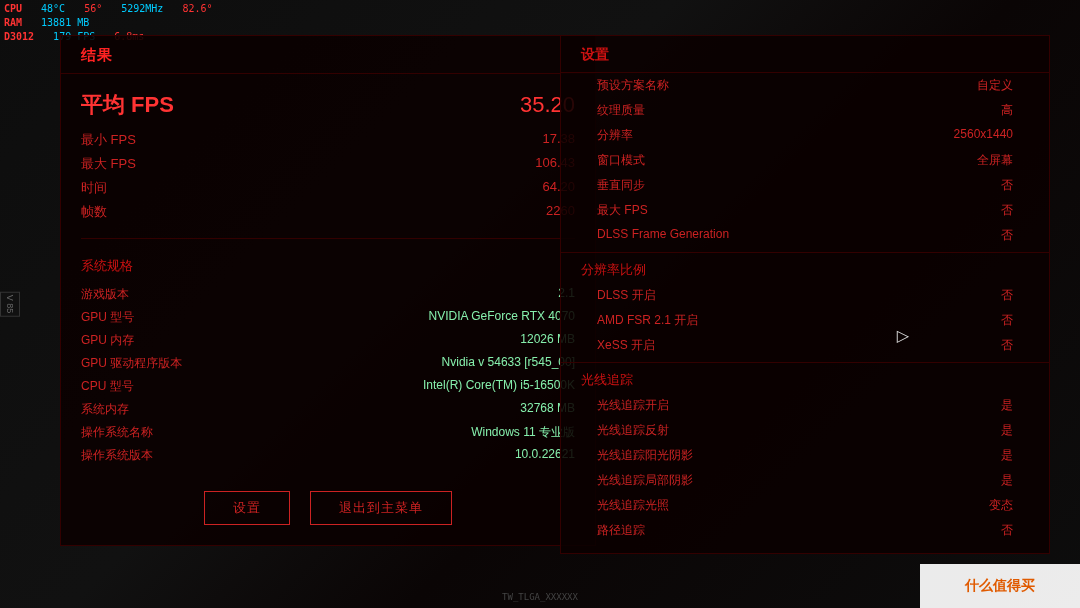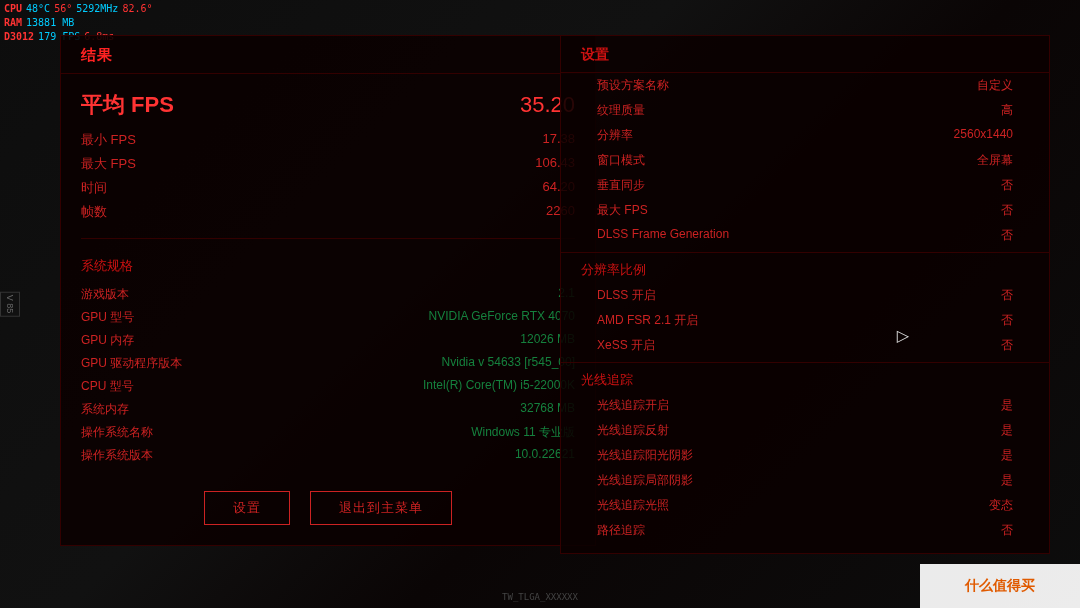--- a/index.html
+++ b/index.html
@@ -27,21 +27,21 @@
       top: 0; left: 0;
       z-index: 10;
       color: #ff3333;
       font-size: 10px;
       line-height: 1.4;
       padding: 2px 4px;
       font-family: monospace;
     }
     .hud-overlay .hud-row {
       display: flex;
-      gap: 4px;
+      gap: 19px;
       align-items: center;
     }
     .hud-overlay .hud-label {
       color: #ff3333;
       font-weight: bold;
     }
     .hud-overlay .hud-val {
       color: #00ccff;
     }
     .hud-overlay .hud-extra {
@@ -118,21 +118,21 @@
       justify-content: space-between;
       padding: 3px 20px;
       align-items: flex-start;
     }
     .spec-label {
       color: #cc2222;
       font-size: 12px;
       min-width: 100px;
     }
     .spec-value {
-      color: #15803d;
+      color: #86efac;
       font-size: 12px;
       text-align: right;
     }
 
     .btn-row {
       display: flex;
       gap: 20px;
       justify-content: center;
       margin-top: 24px;
     }
@@ -312,21 +312,21 @@
   <div class="spec-row">
     <span class="spec-label">GPU 内存</span>
     <span class="spec-value">12026 MB</span>
   </div>
   <div class="spec-row">
     <span class="spec-label">GPU 驱动程序版本</span>
     <span class="spec-value">Nvidia v 54633 [r545_00]</span>
   </div>
   <div class="spec-row">
     <span class="spec-label">CPU 型号</span>
-    <span class="spec-value">Intel(R) Core(TM) i5-22000K</span>
+    <span class="spec-value">Intel(R) Core(TM) i5-16500K</span>
   </div>
   <div class="spec-row">
     <span class="spec-label">系统内存</span>
     <span class="spec-value">32768 MB</span>
   </div>
   <div class="spec-row">
     <span class="spec-label">操作系统名称</span>
     <span class="spec-value">Windows 11 专业版</span>
   </div>
   <div class="spec-row">

